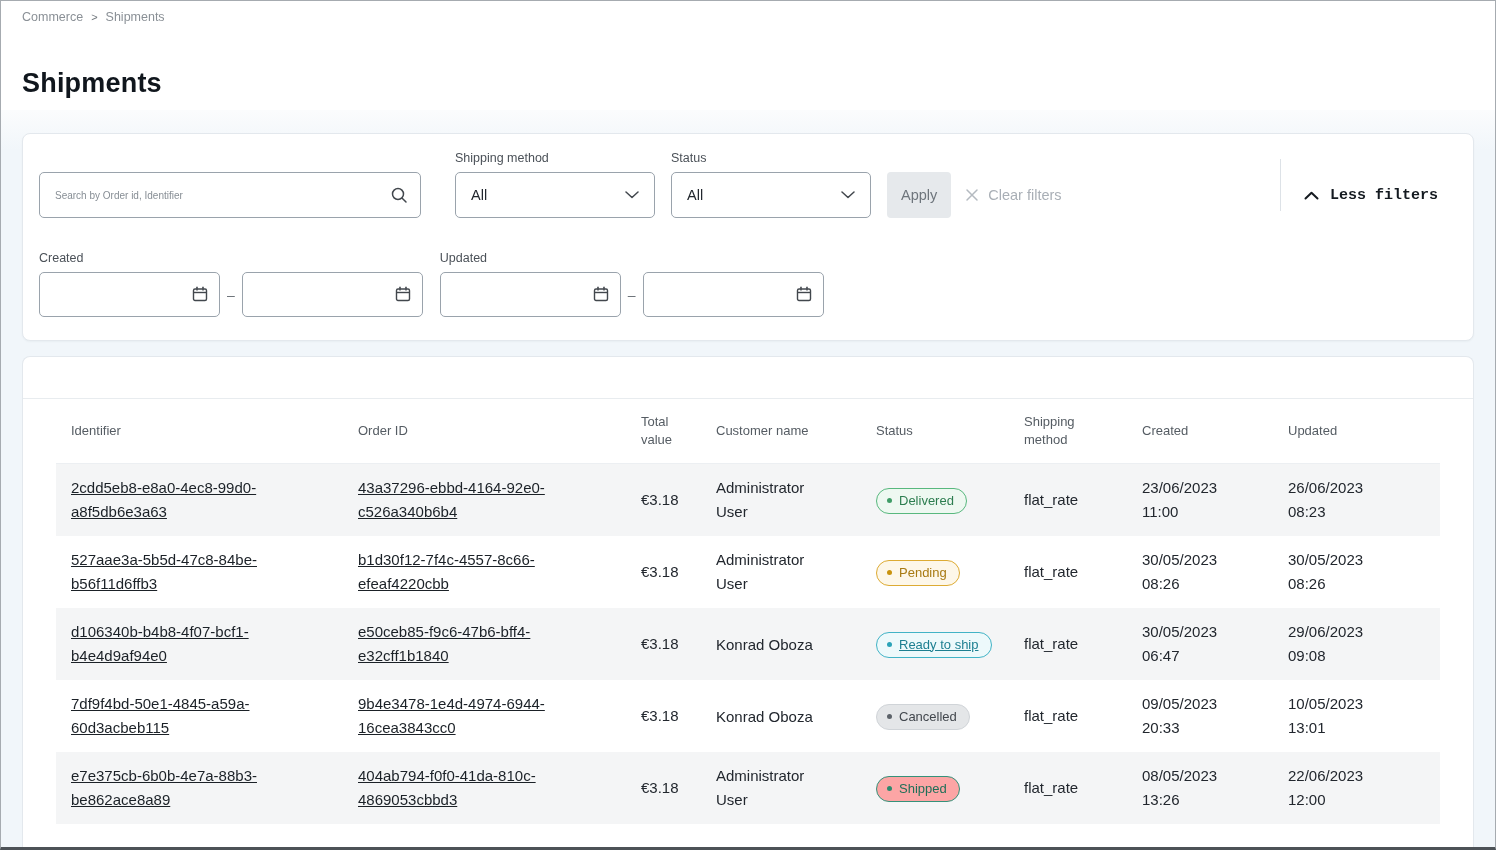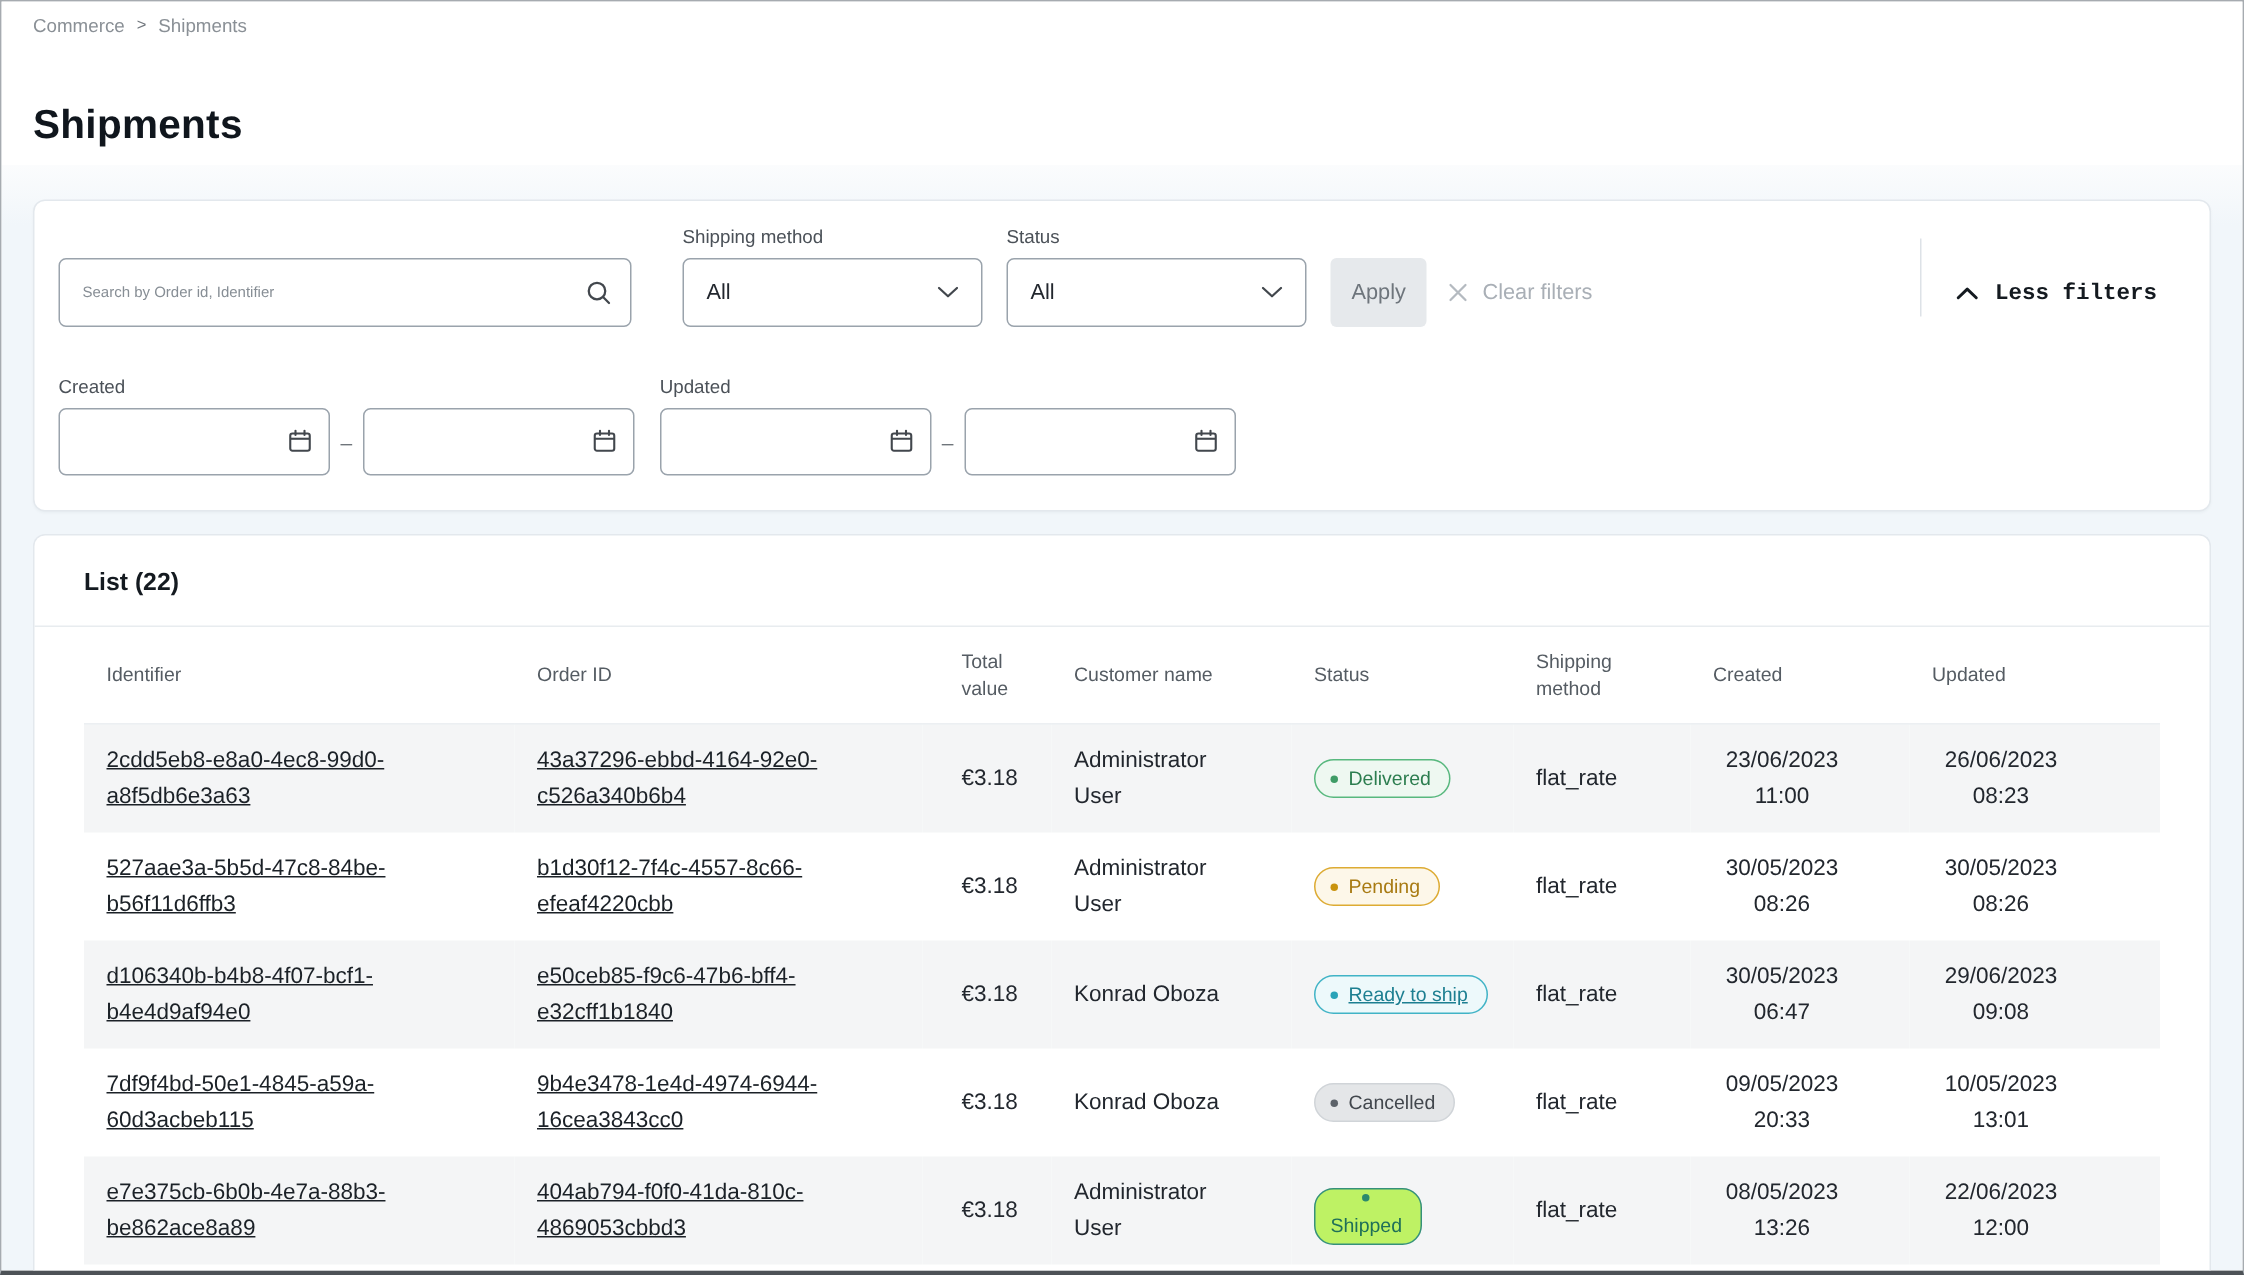--- a/index.html
+++ b/index.html
@@ -66,21 +66,21 @@
   th { text-align:left; font-size:13px; font-weight:400; color:#555c63; padding:14px 10px 14px 15px;
        vertical-align:middle; line-height:18px; border-bottom:1px solid #eceff2; }
   td { font-size:15px; color:#22272e; padding:12px 10px 12px 15px; vertical-align:middle; line-height:24px; }
   th.col-0 { width:287px; } th.col-1 { width:272px; } th.col-2 { width:86px; }
   th.col-3 { width:160px; } th.col-4 { width:148px; } th.col-5 { width:118px; }
   th.col-6 { width:146px; }
   th.col-2, td:nth-child(3) { padding-left:26px; }
   tr.data-row:nth-child(odd) { background:#f4f5f6; }
   .cell-link { color:#1b2127; text-decoration:underline; cursor:pointer; word-wrap:break-word; }
   .customer-wrap { display:inline-block; max-width:120px; vertical-align:middle; }
-  .date-wrap { display:inline-block; max-width:92px; vertical-align:middle;text-align:center; }
+  .date-wrap { display:inline-block; max-width:92px; vertical-align:middle; }
   .badge { display:inline-flex; align-items:center; gap:7px; padding:3px 12px 3px 10px;
            border:1px solid transparent; border-radius:13px; font-size:13px; line-height:18px; white-space:nowrap; }
   .dot { width:5px; height:5px; border-radius:50%; flex:0 0 auto; }
 </style>
 </head>
 <body>
 
 <div class="frame">
 
   <div class="header">
@@ -211,21 +211,20 @@
                   </svg>
               </span>
             </div>
           </div>
         </div>
       </div>
 
     </div>
 
     <div class="list-card">
-      <h2 class="list-title">List (22)</h2>
       <div class="list-divider"></div>
 
       <table>
         <thead>
           <tr>
               <th class="col-0">Identifier</th>
               <th class="col-1">Order ID</th>
               <th class="col-2">Total value</th>
               <th class="col-3">Customer name</th>
               <th class="col-4">Status</th>
@@ -294,21 +293,21 @@
     <td>flat_rate</td>
     <td><span class="date-wrap">09/05/2023 20:33</span></td>
     <td><span class="date-wrap">10/05/2023 13:01</span></td>
   </tr>
             <tr class="data-row">
     <td><a href="#" class="cell-link">e7e375cb-6b0b-4e7a-88b3-be862ace8a89</a></td>
     <td><a href="#" class="cell-link">404ab794-f0f0-41da-810c-4869053cbbd3</a></td>
     <td>€3.18</td>
     <td><span class="customer-wrap">Administrator User</span></td>
     <td>
-      <span class="badge" style="background-color: #bef264; border-color: rgb(53, 145, 122); color: rgb(31, 111, 88); flex-direction: column;">
+      <span class="badge" style="background-color: #fca5a5; border-color: rgb(53, 145, 122); color: rgb(31, 111, 88);">
                   <span class="dot" style="background-color: rgb(44, 138, 109);"></span>
                   <span>Shipped</span>
                 </span>
     </td>
     <td>flat_rate</td>
     <td><span class="date-wrap">08/05/2023 13:26</span></td>
     <td><span class="date-wrap">22/06/2023 12:00</span></td>
   </tr>
           </tbody>
       </table>

